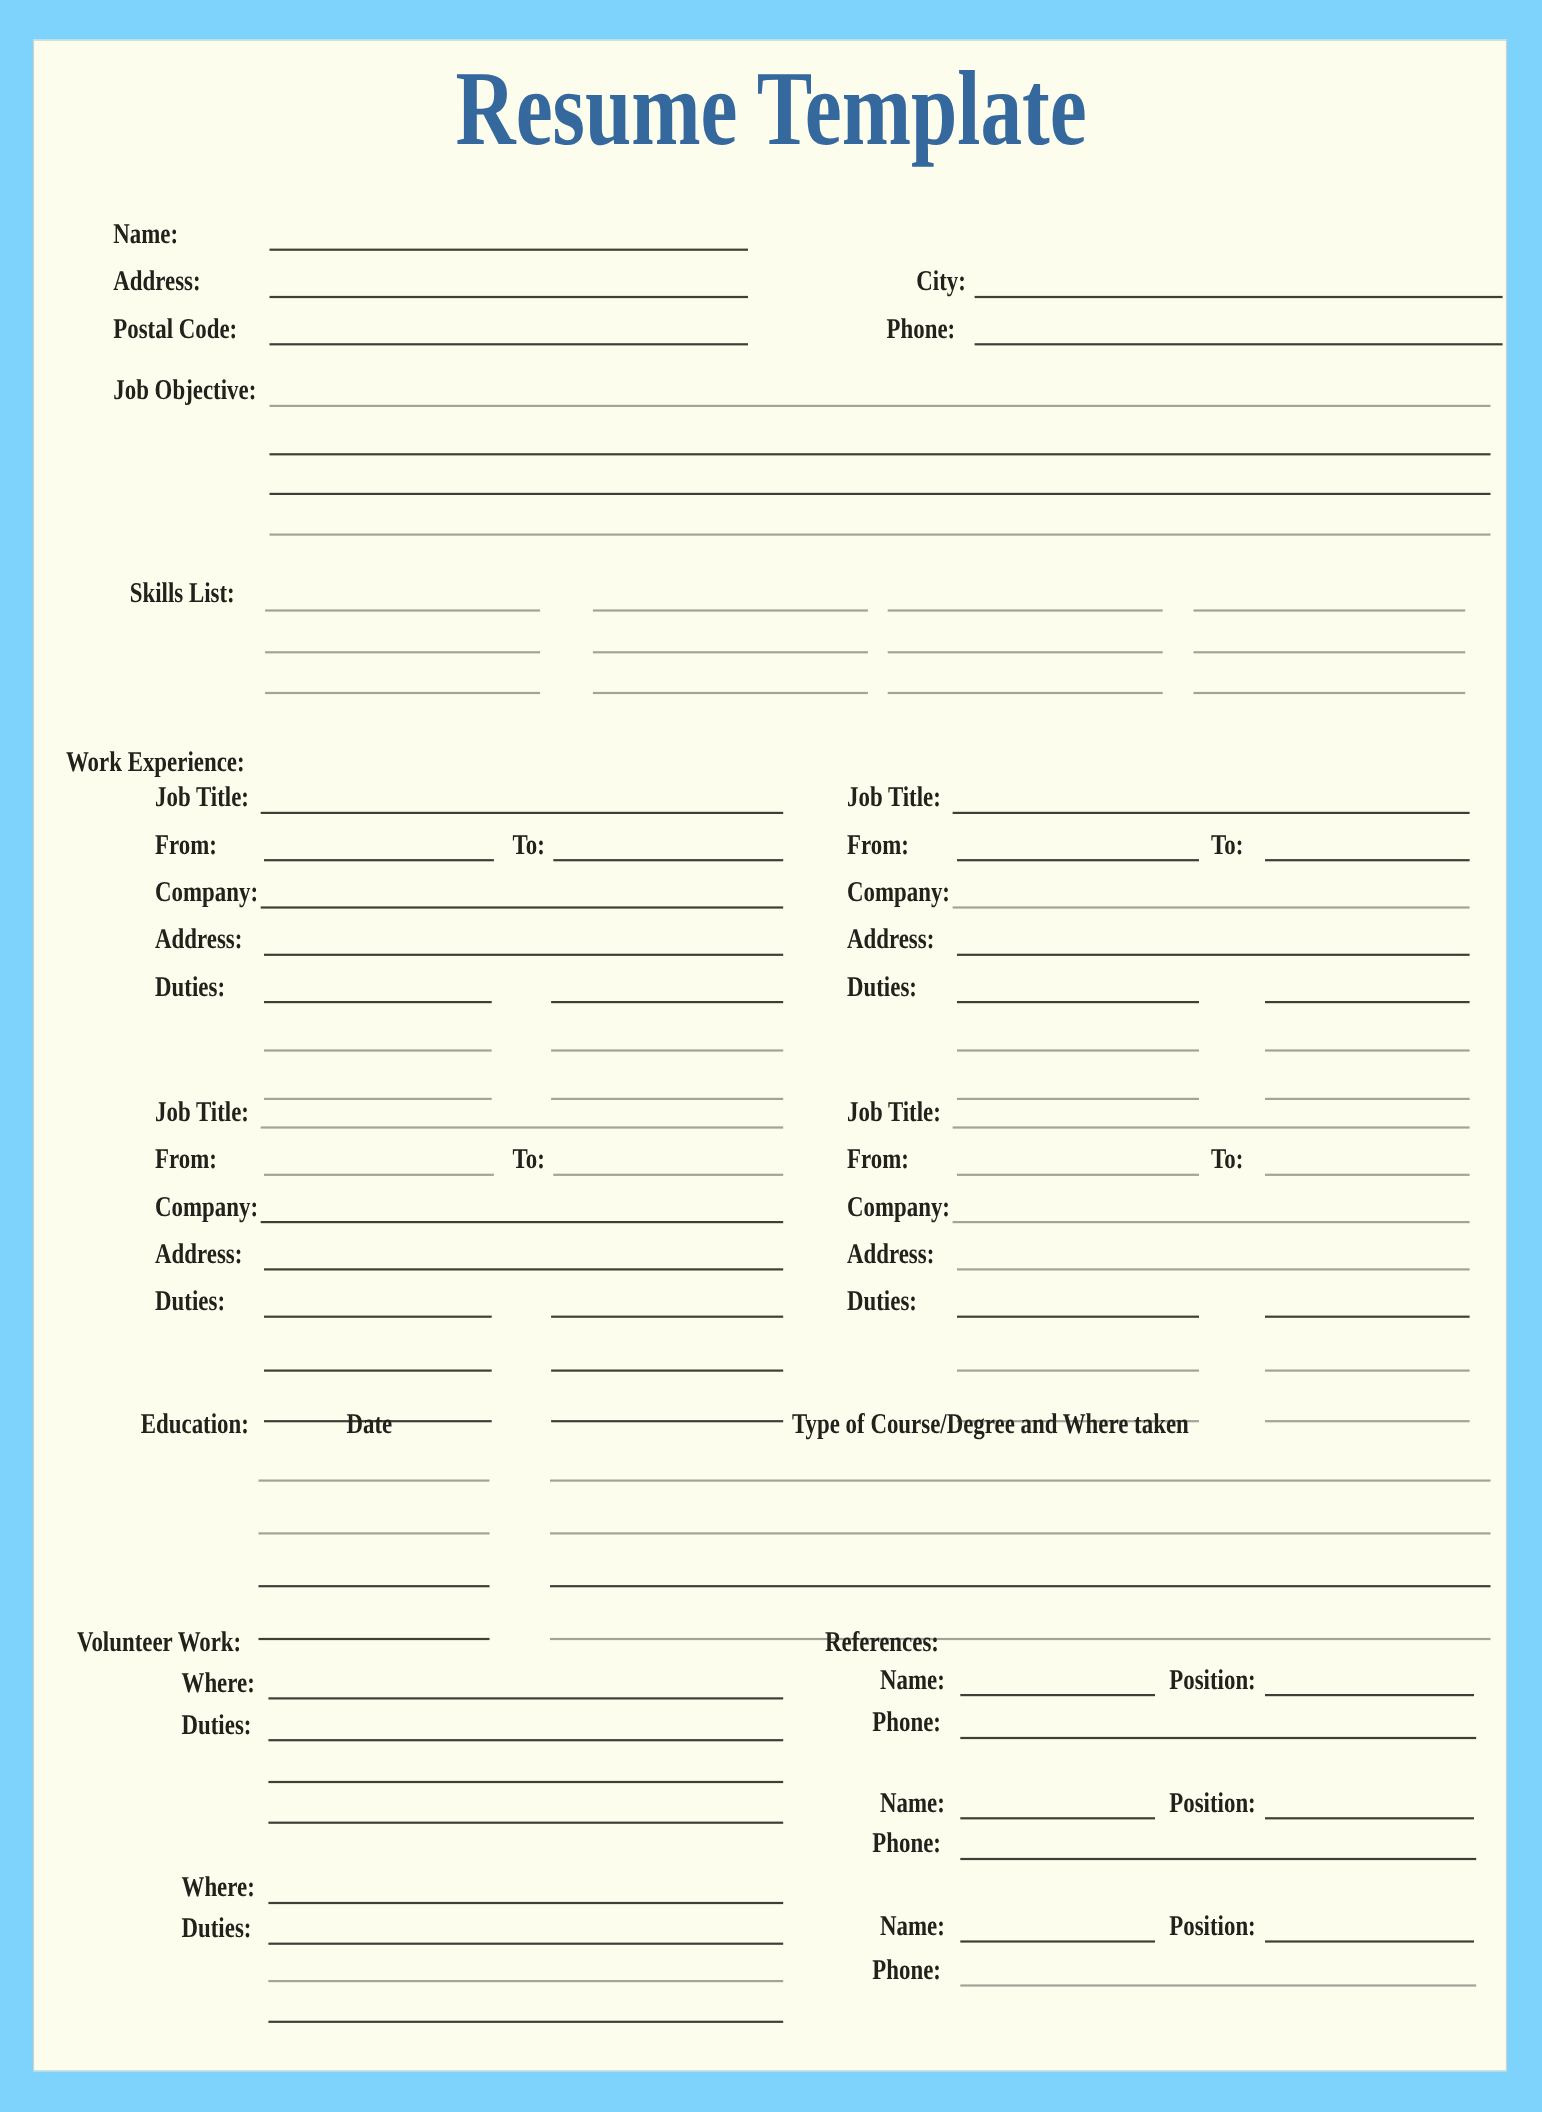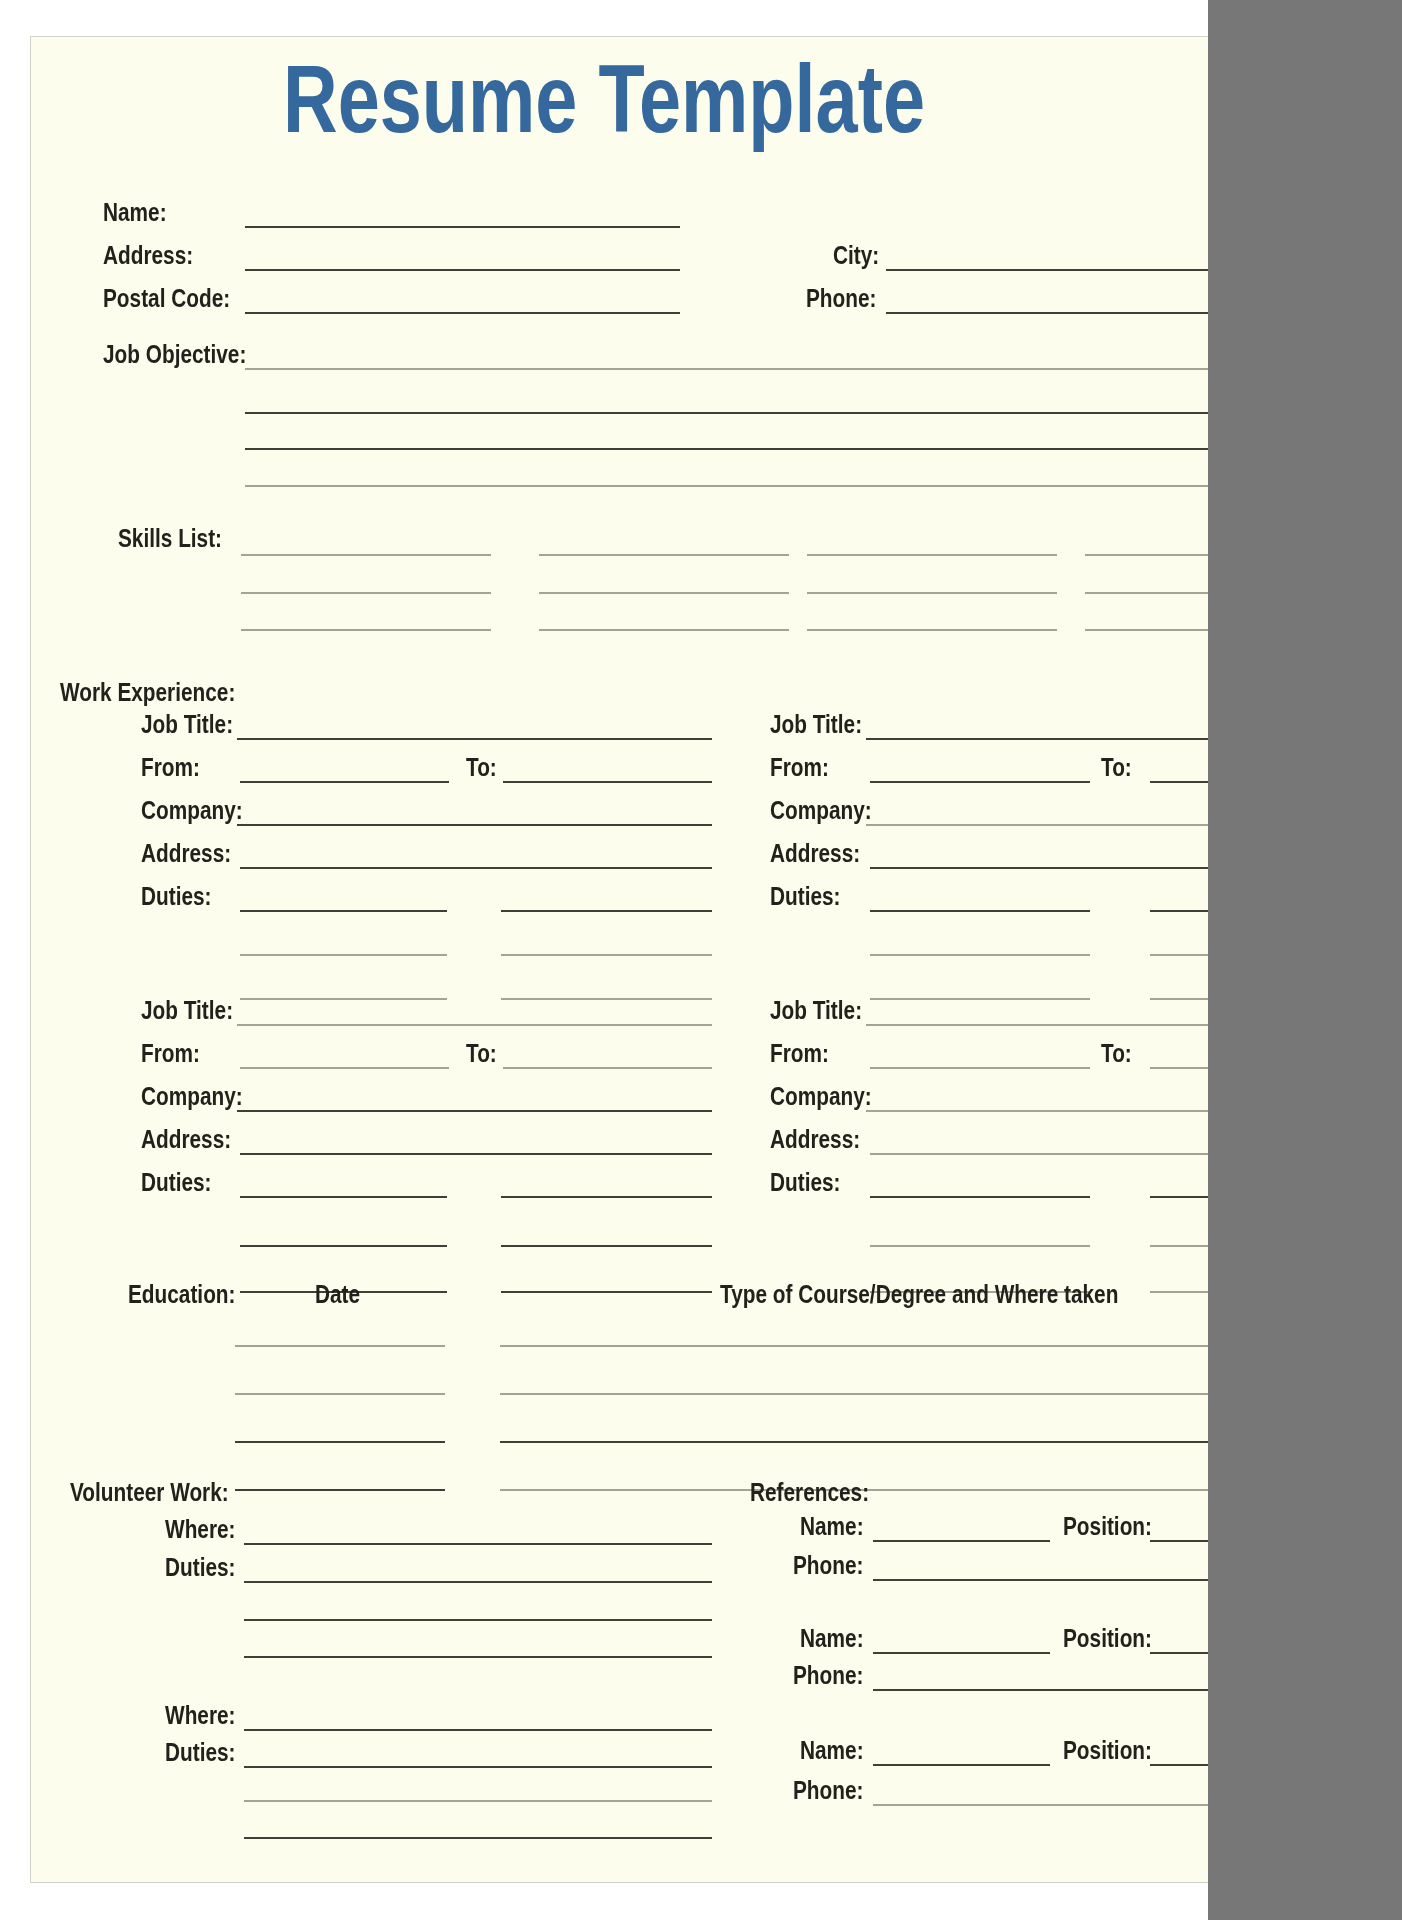--- a/index.html
+++ b/index.html
@@ -1,17 +1,17 @@
 <!DOCTYPE html>
 <html><head>
 <meta charset="utf-8">
 <style>
   html,body{margin:0;padding:0;background:#777;}
-  .page{position:relative;width:1208px;height:1920px;background:#ffffff;overflow:hidden;
-        font-family:Liberation Sans, sans-serif;}
+  .page{position:relative;width:1402px;height:1920px;background:#7dd3fc;overflow:hidden;
+        font-family:Liberation Serif, serif;}
   .paper{position:absolute;left:30px;top:36px;width:1340px;height:1847px;background:#fdfdee;
          box-shadow:0 0 0 1px #cfd3c9 inset;}
   .title{position:absolute;left:0;right:0;top:48px;text-align:center;
          font-size:97px;font-weight:bold;color:#35689c;line-height:1.05;
          transform:scaleX(0.78);transform-origin:50% 50%;white-space:nowrap;}
   .lbl{position:absolute;font-size:26px;font-weight:bold;color:#22211c;line-height:1.15;
        transform:scaleX(0.8);transform-origin:0 50%;white-space:nowrap;}
   .ln{position:absolute;height:2px;}
   .dark{background:#403e36;}
   .gray{background:#a5a298;}

